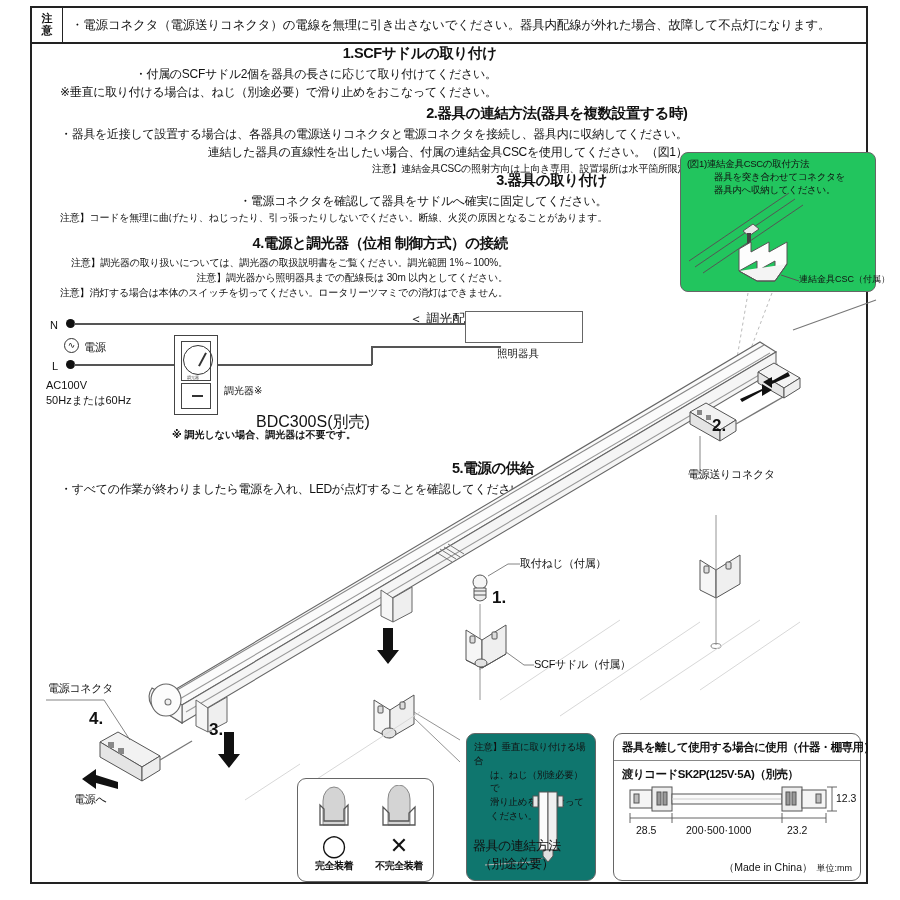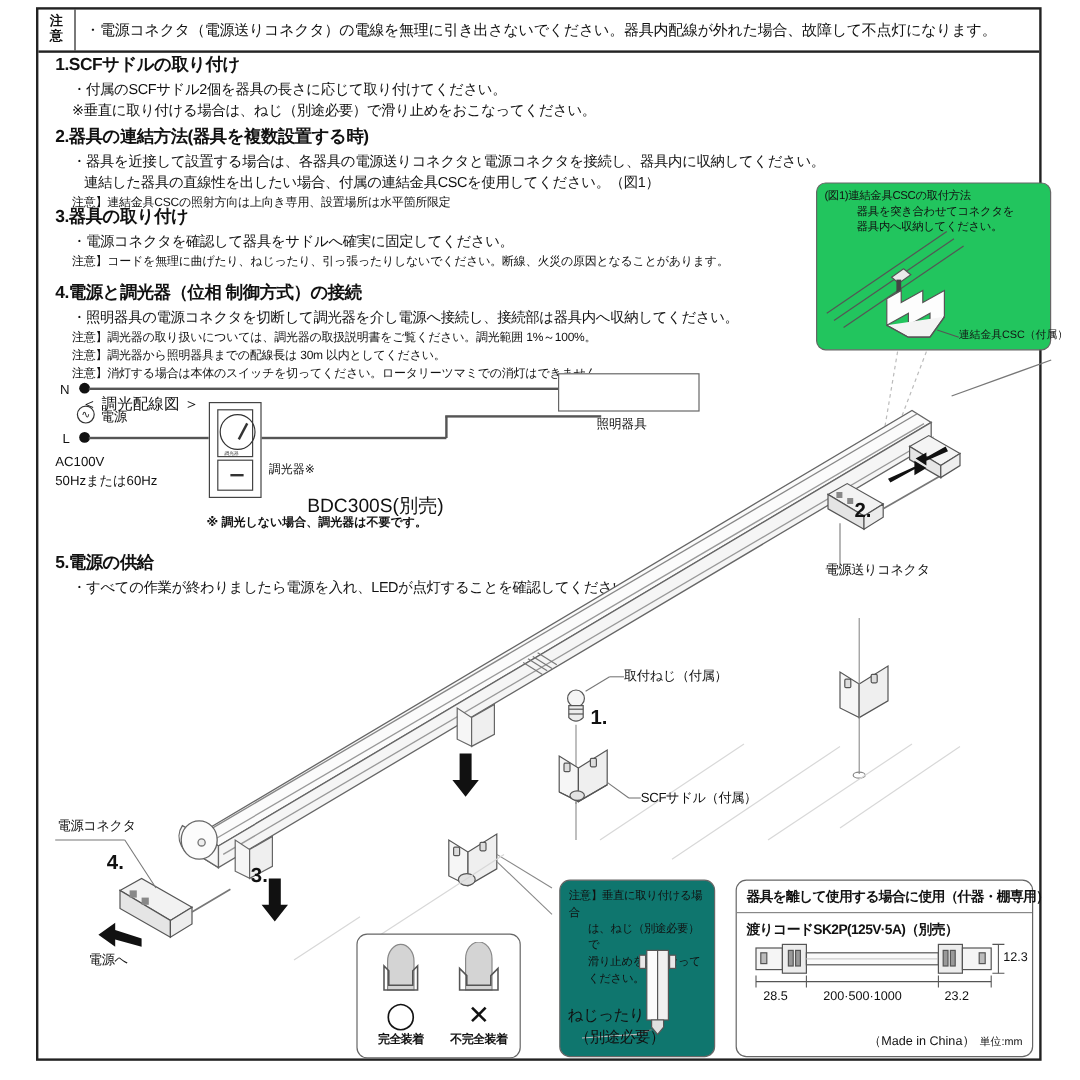--- a/index.html
+++ b/index.html
@@ -63,20 +63,21 @@
     letter-spacing: -0.2px;
     white-space: nowrap;
   }
   
   .content {
     position: absolute;
     left: 32px;
     top: 44px;
     width: 834px;
     height: 612px;
+    text-align: right;
   }
   .section {
     position: absolute;
     left: 14px;
   }
   .sec-title {
     font-size: 14.5px;
     font-weight: bold;
     letter-spacing: -0.4px;
     margin: 0 0 3px 0;
@@ -353,21 +354,20 @@
     </div>
 
     <div class="section" style="top:127px;">
       <p class="sec-title">3.器具の取り付け</p>
       <p class="sec-line">・電源コネクタを確認して器具をサドルへ確実に固定してください。</p>
       <p class="sec-note">注意】コードを無理に曲げたり、ねじったり、引っ張ったりしないでください。断線、火災の原因となることがあります。</p>
     </div>
 
     <div class="section" style="top:190px;">
       <p class="sec-title">4.電源と調光器（位相 制御方式）の接続</p>
-      <p class="sec-line">・照明器具の電源コネクタを切断して調光器を介し電源へ接続し、接続部は器具内へ収納してください。</p>
       <p class="sec-note">注意】調光器の取り扱いについては、調光器の取扱説明書をご覧ください。調光範囲 1%～100%。</p>
       <p class="sec-note">注意】調光器から照明器具までの配線長は 30m 以内としてください。</p>
       <p class="sec-note">注意】消灯する場合は本体のスイッチを切ってください。ロータリーツマミでの消灯はできません。</p>
       <p class="sec-sub">＜ 調光配線図 ＞</p>
     </div>
 
     <div class="section" style="top:415px;">
       <p class="sec-title">5.電源の供給</p>
       <p class="sec-line">・すべての作業が終わりましたら電源を入れ、LEDが点灯することを確認してください。</p>
     </div>
@@ -640,21 +640,21 @@
 
         <rect x="66" y="62" width="5" height="11" fill="#e8e8e8"></rect>
         <rect x="91" y="62" width="5" height="11" fill="#e8e8e8"></rect>
 
         <path d="M76 116 L86 116 L86 122 L81 128 L76 122 Z" fill="#e0e0e0"></path>
 
         <line x1="76" y1="124" x2="64" y2="128" stroke="#777"></line>
         <line x1="64" y1="128" x2="18" y2="131" stroke="#bbb"></line>
       </g>
     </svg>
-    <span class="vnote-big" style="left:6px; top:103px;">ねじったり</span>
+    <span class="vnote-big" style="left:6px; top:103px;">器具の連結方法</span>
     <span class="vnote-big" style="left:12px; top:121px;">（別途必要）</span>
   </div>
 
   <div class="spec-box">
     <div class="spec-head">器具を離して使用する場合に使用（什器・棚専用）</div>
     <div class="spec-sub">渡りコードSK2P(125V·5A)（別売）</div>
 
     <svg class="art" width="248" height="148" viewBox="0 0 248 148">
       <g stroke="#555" stroke-width="1" fill="#ffffff">
 

